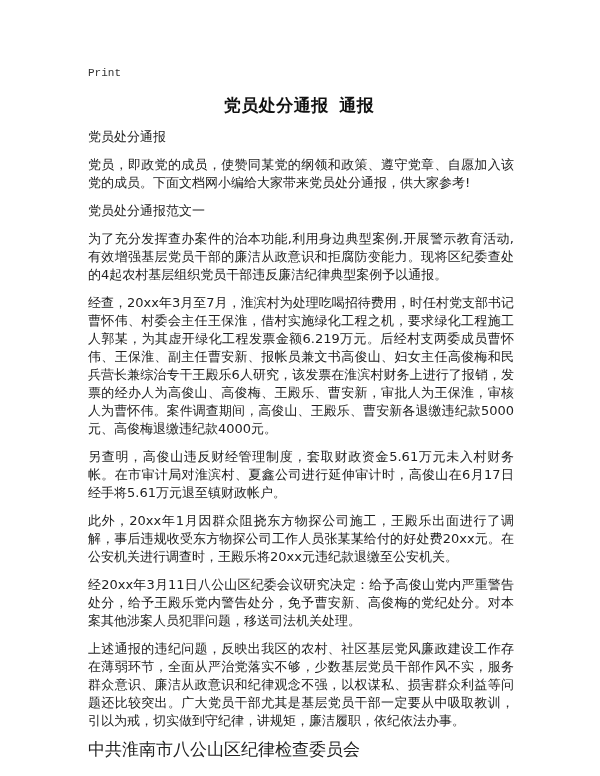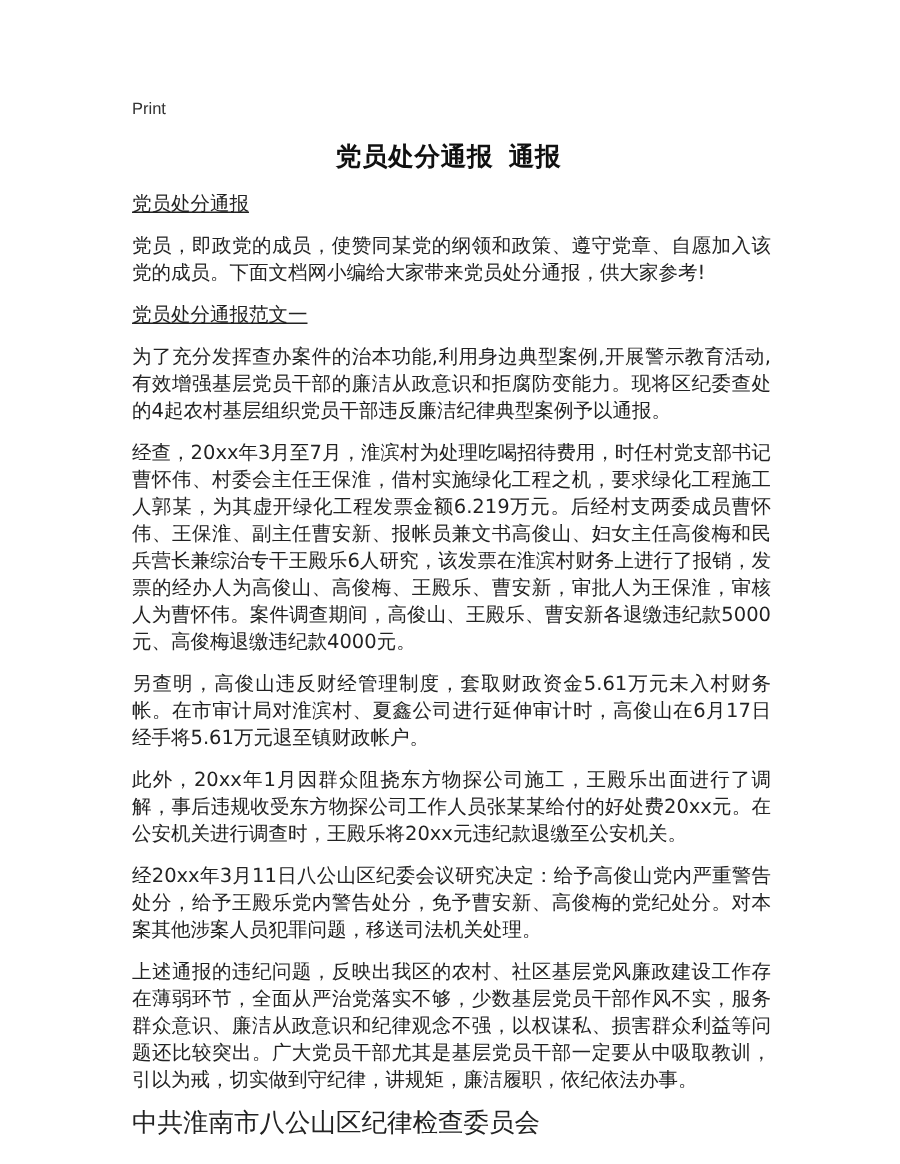--- a/index.html
+++ b/index.html
@@ -15,42 +15,41 @@
       font-family: "DejaVu Sans", "Liberation Sans", sans-serif;
       color: #222222;
     }
     .page {
       position: absolute;
       left: 88px;
       top: 66px;
       width: 426px;
     }
     .print-label {
-      font-family: Liberation Sans, sans-serif;
+      font-family: Liberation Mono, monospace;
       font-size: 11px;
       color: #333333;
       margin: 0 0 14px 0;
       line-height: 14px;
     }
     .doc-title {
       font-size: 17px;
       line-height: 22px;
       text-align: center;
       color: #111111;
       margin: 0 0 12px -4px;
       font-weight: bold;
       letter-spacing: 0.5px;
       word-spacing: 4px;
     }
     .sub-heading {
       font-size: 13px;
       line-height: 18px;
       margin: 0 0 10px 0;
       color: #222222;
-      text-decoration: underline;
     }
     .para {
       font-size: 13px;
       line-height: 18px;
       margin: 0 0 10px 0;
       color: #222222;
       text-align: justify;
       word-break: break-all;
     }
     .signature {

